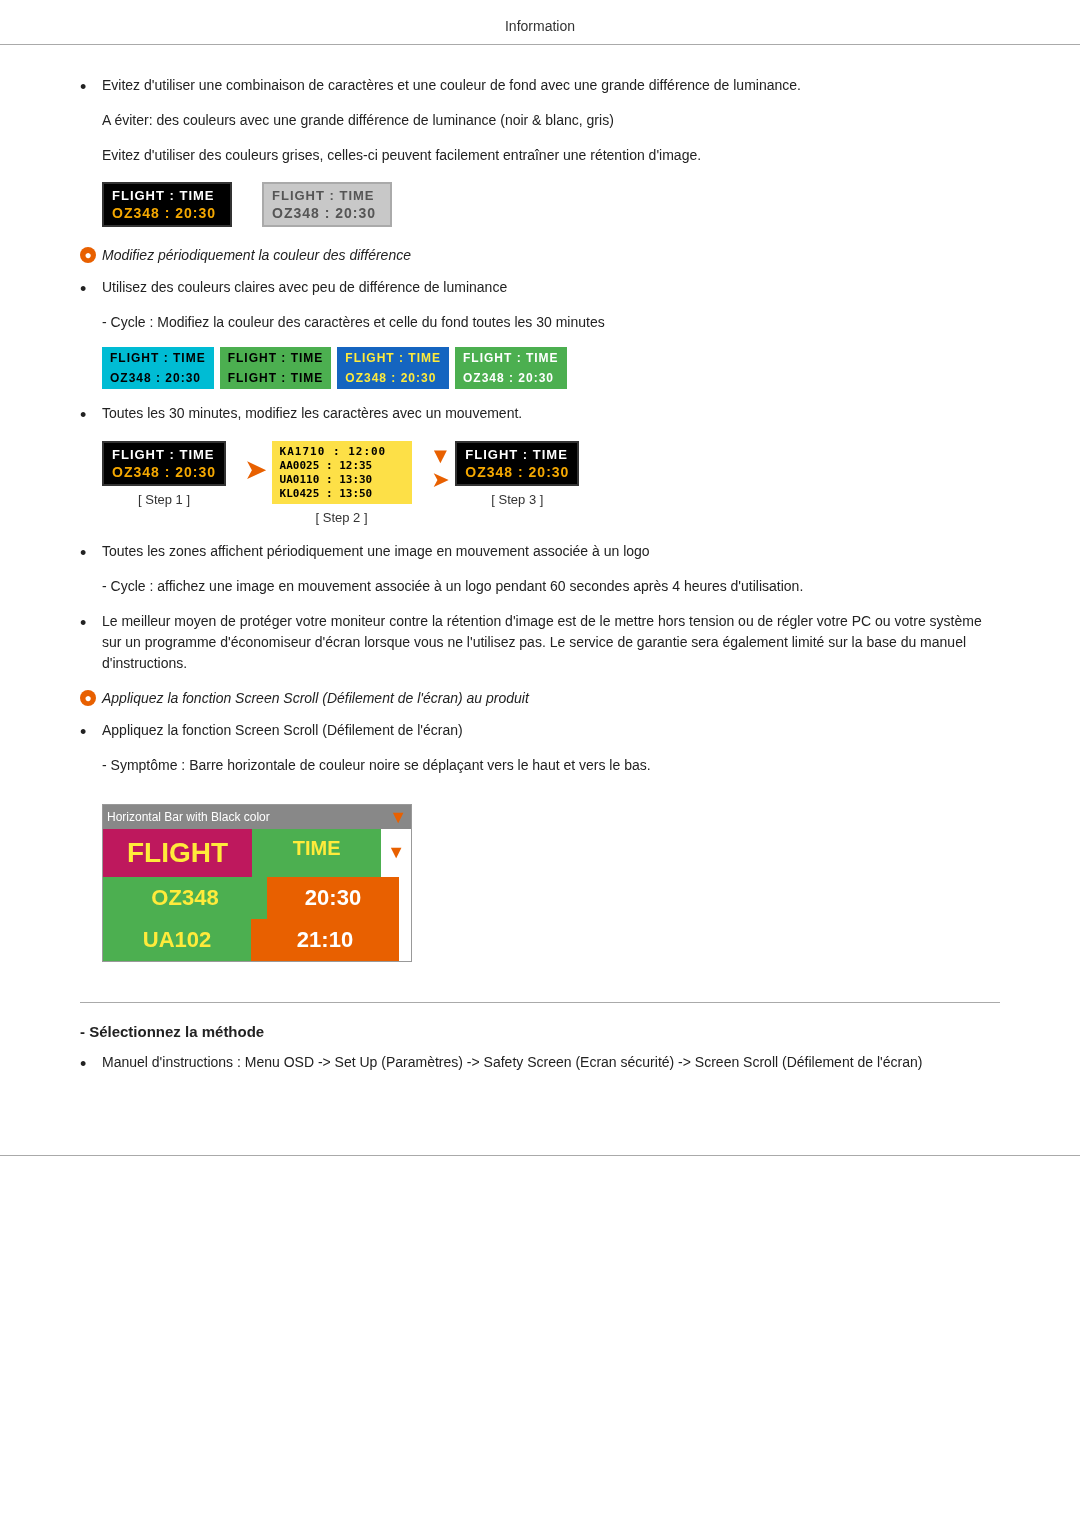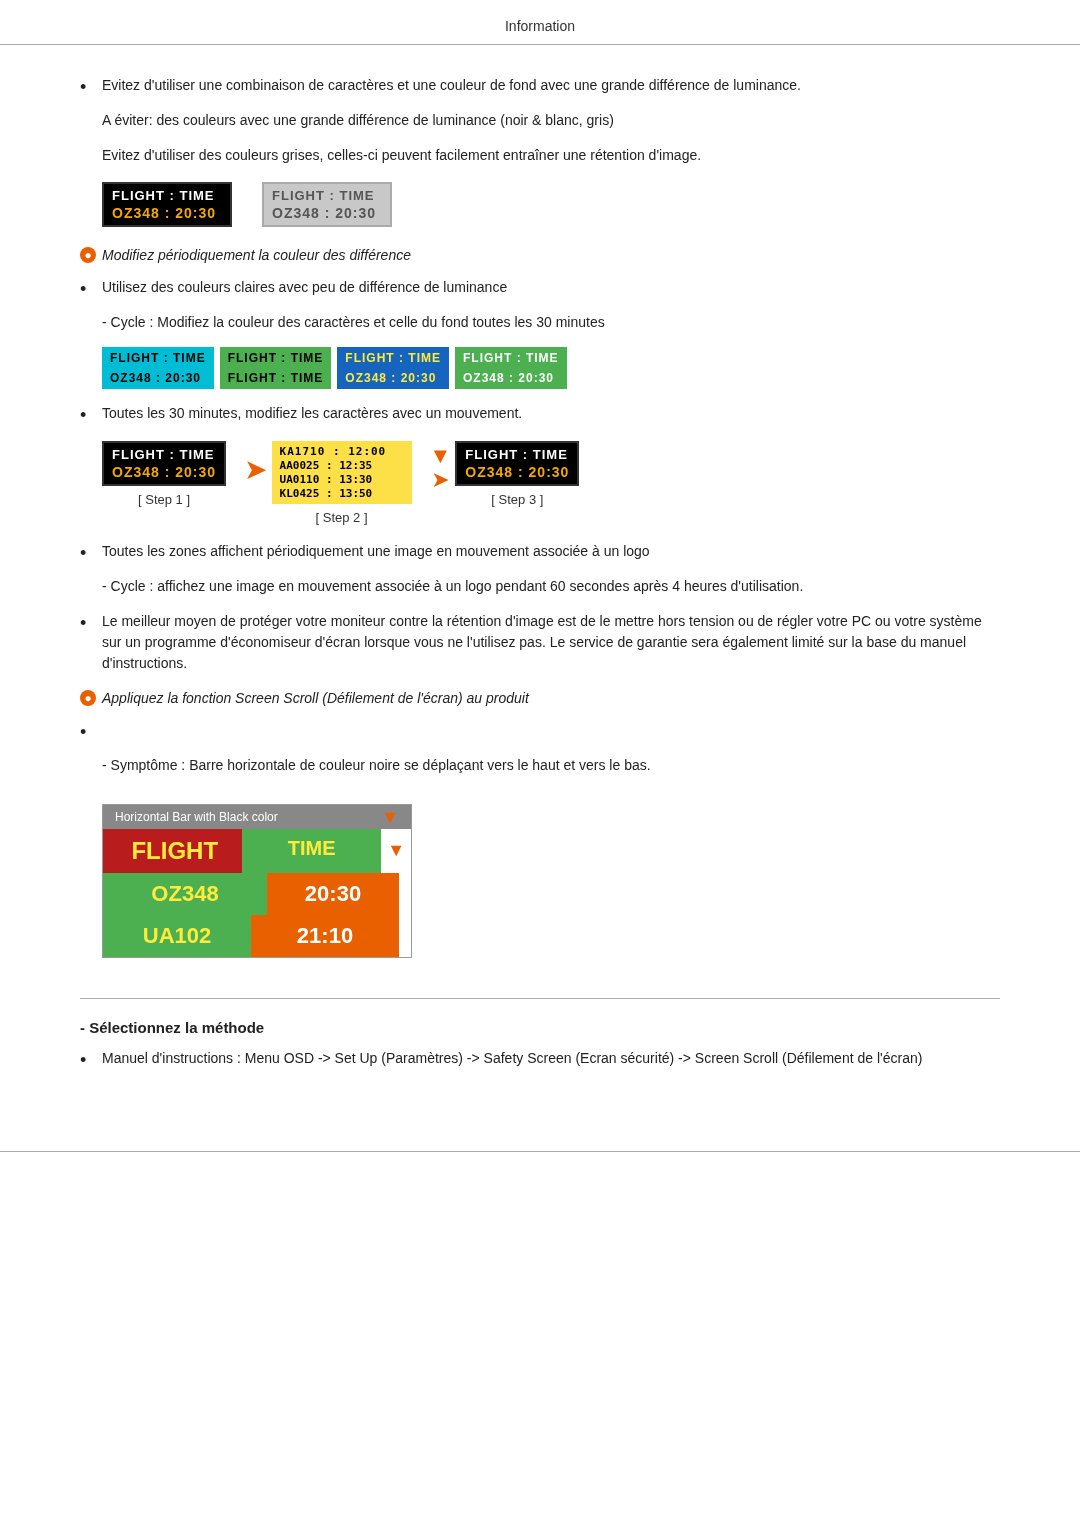--- a/index.html
+++ b/index.html
@@ -365,36 +365,37 @@
 
   
   <div class="italic-note" style="margin-top:16px">
     <span class="orange-icon">●</span>
     <span>Appliquez la fonction Screen Scroll (Défilement de l'écran) au produit</span>
   </div>
 
   
   <div class="bullet-item">
     <span class="bullet-dot">•</span>
+    <span class="bullet-text">Appliquez la fonction Screen Scroll (Défilement de l'écran)</span>
   </div>
   <div class="indent-block">
     <span>- Symptôme : Barre horizontale de couleur noire se déplaçant vers le haut et vers le bas.</span>
   </div>
 
   
   <div style="margin:14px 0 20px 22px;display:inline-block">
     <div style="border:1px solid #999;display:inline-block;min-width:310px">
       
-      <div style="background:#888;color:#fff;font-size:12px;padding:3px 12px;display:flex;justify-content:space-between;align-items:center">
+      <div style="background:#888;color:#fff;font-size:12px;padding:3px 4px;display:flex;justify-content:space-between;align-items:center">
         <span>Horizontal Bar with Black color</span>
         <span style="font-size:18px;color:#e86000;line-height:1">▼</span>
       </div>
       
       <div style="display:flex">
-        <div style="background:#b91c1c;color:#ffeb3b;font-weight:bold;font-size:24px;padding:8px 24px;flex:1;text-align:right">
+        <div style="background:#be185d;color:#ffeb3b;font-weight:bold;font-size:28px;padding:8px 24px;flex:1;text-align:right">
           <span>FLIGHT</span>
         </div>
         <div style="background:#4caf50;color:#ffeb3b;font-weight:bold;font-size:20px;padding:8px 24px;flex:1;text-align:center">
           <span>TIME</span>
         </div>
         <div style="background:#fff;display:flex;align-items:center;padding:0 6px">
           <span style="font-size:18px;color:#e86000">▼</span>
         </div>
       </div>
       

